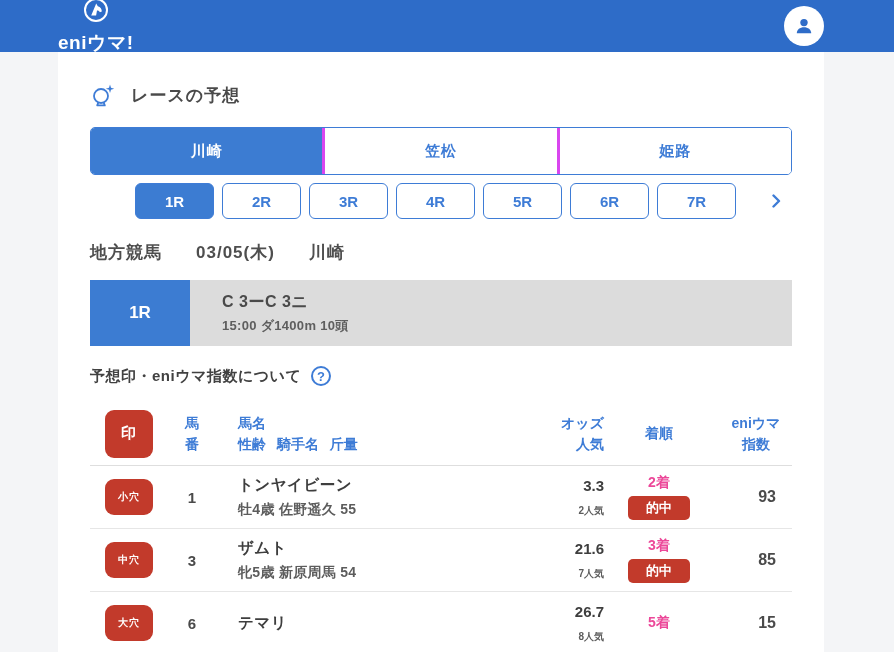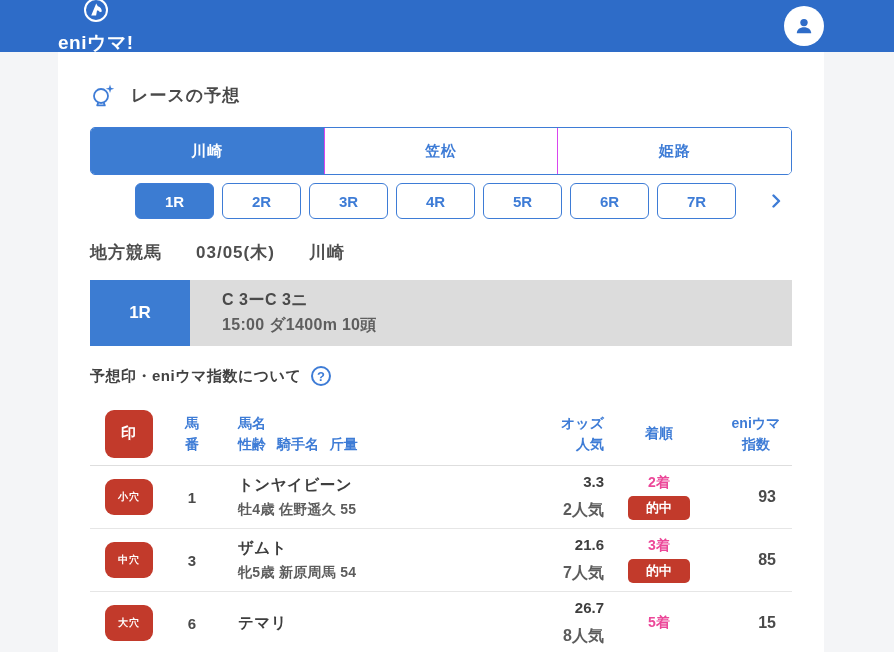--- a/index.html
+++ b/index.html
@@ -53,21 +53,21 @@
     height: 48px;
     border: 1px solid #3E7CD6;
     border-radius: 5px;
     overflow: hidden;
     display: flex;
   }
   .venue-tab {
     flex: 1;
     background: #FFFFFF;
     border: none;
-    border-left: 1px solid #d946ef;
+    border-left: 3px solid #d946ef;
     color: #3E7CD6;
     font-size: 15px;
     font-weight: bold;
     font-family: inherit;
     letter-spacing: 1px;
     cursor: pointer;
   }
   .venue-tab:first-child { border-left: none; }
   .venue-tab.selected { background: #3C7CD2; color: #FFFFFF; }
 
@@ -123,21 +123,21 @@
     font-size: 17px;
     display: flex; align-items: center; justify-content: center;
   }
   .race-desc {
     flex: 1;
     background: #DCDCDC;
     padding-left: 32px;
     display: flex; flex-direction: column; justify-content: center;
   }
   .race-title { font-size: 16px; color: #4A4A4A; letter-spacing: 0.5px; }
-  .race-sub { font-size: 16px; color: #5E5E5E; margin-top: 4px; letter-spacing: 0.3px; }
+  .race-sub { font-size: 13px; color: #5E5E5E; margin-top: 4px; letter-spacing: 0.3px; }
 
   
   .about-row {
     margin-top: 20px;
     display: flex; align-items: center; gap: 10px;
     font-size: 15px; color: #414141; letter-spacing: 0.5px;
     cursor: pointer;
   }
   .q-icon {
     width: 20px; height: 20px;
@@ -173,21 +173,21 @@
     color: #FFFFFF; font-size: 10px;
     display: flex; align-items: center; justify-content: center;
     letter-spacing: 1px;
   }
   .thead .mark-badge { height: 48px; font-size: 15px; }
 
   .horse-num { font-size: 15px; color: #4A4A4A; }
   .horse-name { font-size: 15.5px; color: #3E3E3E; letter-spacing: 0.5px; }
   .horse-detail { font-size: 14px; color: #5C5C5C; margin-top: 5px; letter-spacing: 0.3px; }
   .odds-val { font-size: 15px; color: #3E3E3E; }
-  .odds-pop { font-size: 16px; color: #5C5C5C; margin-top: 10px; }
+  .odds-pop { font-size: 10px; color: #5C5C5C; margin-top: 10px; }
   .rank-text { font-size: 14px; color: #ec4899; }
   .hit-badge {
     display: inline-block;
     margin-top: 4px;
     background: #C23A2B; color: #FFFFFF;
     font-size: 13px;
     padding: 3px 18px;
     border-radius: 5px;
   }
   .index-val { font-size: 16px; color: #4A4A4A; }

